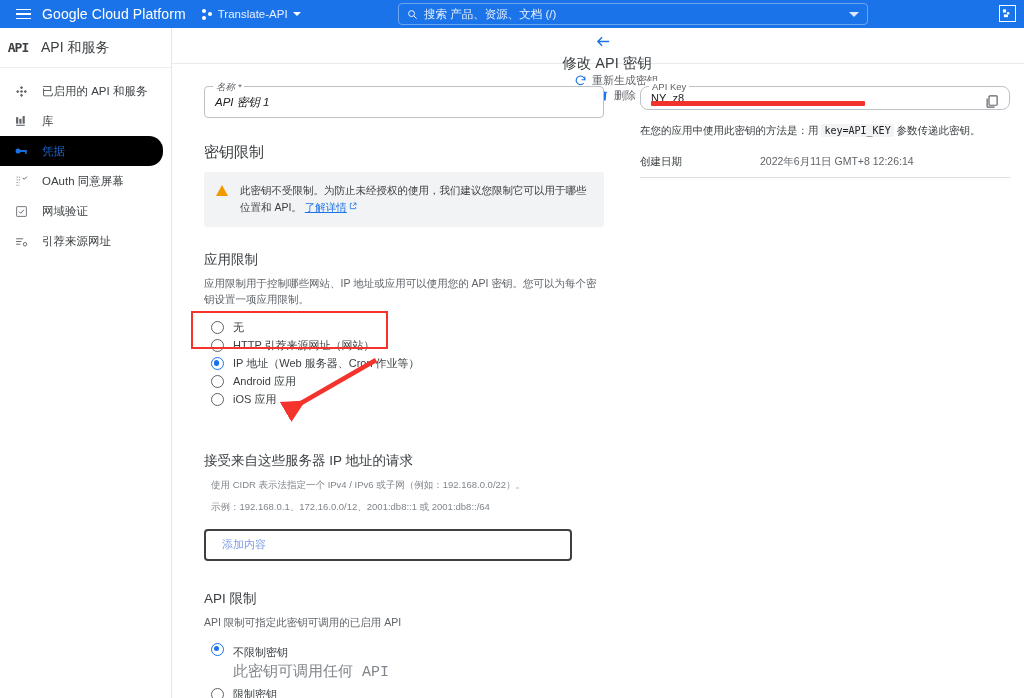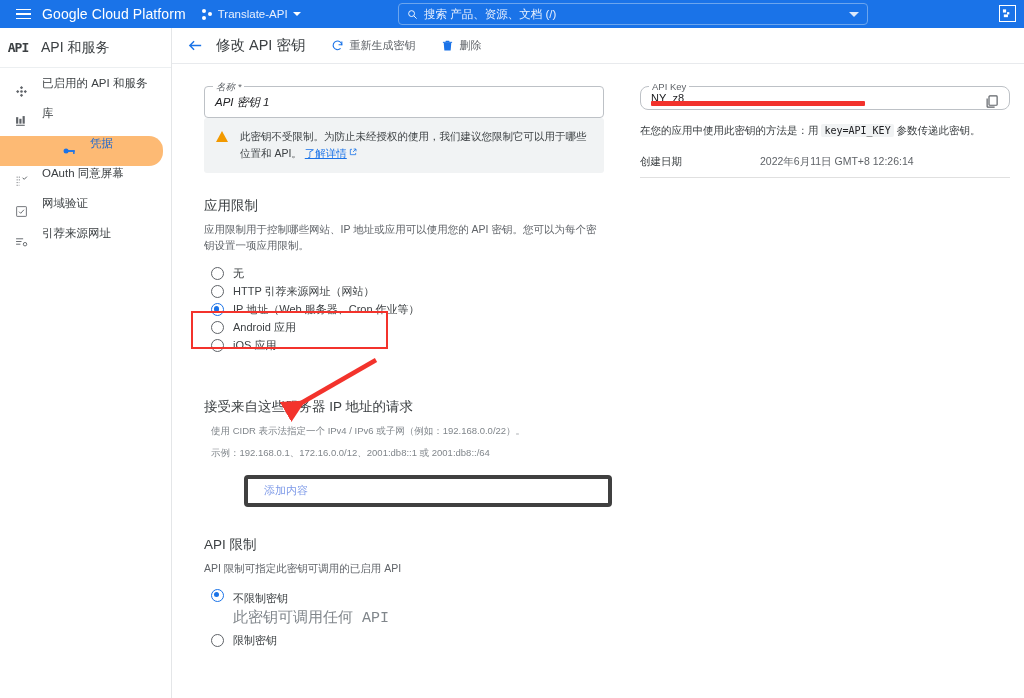--- a/index.html
+++ b/index.html
@@ -75,38 +75,38 @@
     padding-left: 3px; gap: 8px; border-bottom: 1px solid #eceff1;
   }
   .api-glyph {
     font-family: "DejaVu Sans Mono", monospace;
     font-size: 13px; font-weight: 700; color: #3c4043;
     letter-spacing: -1px; width: 30px; text-align: center;
   }
   .nav-head-title { font-size: 14px; color: #3c4043; }
   .nav-list { padding-top: 8px; }
   .nav-item {
-    height: 30px; display: flex; 
+    height: 30px; display: flex; align-items: center;
     gap: 0; cursor: pointer; padding-left: 0;
     border-radius: 0 14px 14px 0; margin-right: 8px;
   }
   .nav-item .ico {
     width: 42px; display: flex; align-items: center; justify-content: center;
     flex: 0 0 42px; color: #5f6368;
   }
   .nav-item .lbl { font-size: 11.5px; color: #3c4043; white-space: nowrap; }
-  .nav-item.active { background: #fdba74; padding-left: 48px; }
+  .nav-item.active { background: #000000; }
   .nav-item.active .lbl { color: #1967d2; }
   .nav-item.active .ico { color: #1a73e8; }
 
   
   .main { position: absolute; top: 28px; left: 172px; width: 852px; height: 670px; background:#fff; }
   .page-head {
     height: 36px; display: flex; align-items: center; gap: 0;
-    border-bottom: 1px solid #e8eaed; padding-left: 10px;
+    border-bottom: 1px solid #e8eaed; padding-left: 10px; flex-direction: column;
   }
   .back-arrow {
     width: 26px; height: 26px; display: flex; align-items: center; justify-content: center;
     color: #1a73e8; cursor: pointer; flex: 0 0 26px;
   }
   .page-title { font-size: 14.5px; color: #3c4043; margin-left: 8px; white-space: nowrap; }
   .head-action {
     display: flex; align-items: center; gap: 5px; margin-left: 26px;
     font-size: 11px; color: #5f6368; cursor: pointer; white-space: nowrap;
   }
@@ -154,22 +154,22 @@
   }
   .rb.on { border-color: #1a73e8; }
   .rb.on::after {
     content: ""; position: absolute; left: 2.2px; top: 2.2px;
     width: 5.2px; height: 5.2px; border-radius: 50%; background: #1a73e8;
   }
   .rlabel { font-size: 11px; color: #3c4043; white-space: nowrap; }
   .rsub { font-size: 15px; color: #80868b; margin-top: 2px; font-family: Liberation Mono, monospace; }
 
   .addbox {
-    margin-top: 14px; border: 4px solid #404040; border-radius: 4px;
-    height: 32px; display: flex; align-items: center; padding-left: 16px; width: 368px; margin-left: 40px;
+    margin-top: 14px; border: 2px solid #404040; border-radius: 4px;
+    height: 32px; display: flex; align-items: center; padding-left: 16px; width: 368px;
   }
   .addbox .addlink { font-size: 11px; color: #7e9ae8; cursor: pointer; }
 
   
   .rightcol { position: absolute; left: 468px; top: 58px; width: 370px; }
   .keyfield {
     position: relative; height: 24px; border: 1px solid #bdc1c6; border-radius: 8px;
     padding: 0 34px 0 10px; display: flex; align-items: center; background: #fff;
   }
   .keyfield .flabel {
@@ -351,20 +351,21 @@
     </div>
   </div>
 
   <div class="formcol">
 
     <div class="textfield">
       <span class="flabel">名称 *</span>
       <span class="fval">API 密钥 1</span>
     </div>
 
+    <h2 class="sec">密钥限制</h2>
 
     <div class="warnbox">
       <span class="warn-tri"></span>
       <div class="wtext">
         <span>此密钥不受限制。为防止未经授权的使用，我们建议您限制它可以用于哪些位置和 API。</span>
         <a href="#">了解详情</a><svg class="ext-ico" viewBox="0 0 24 24" fill="none" stroke="#1a73e8" stroke-width="2.4">
             <path d="M9 4H4v16h16v-5"></path>
             <path d="M14 3h7v7"></path>
             <path d="M21 3l-9 9"></path>
           </svg>

